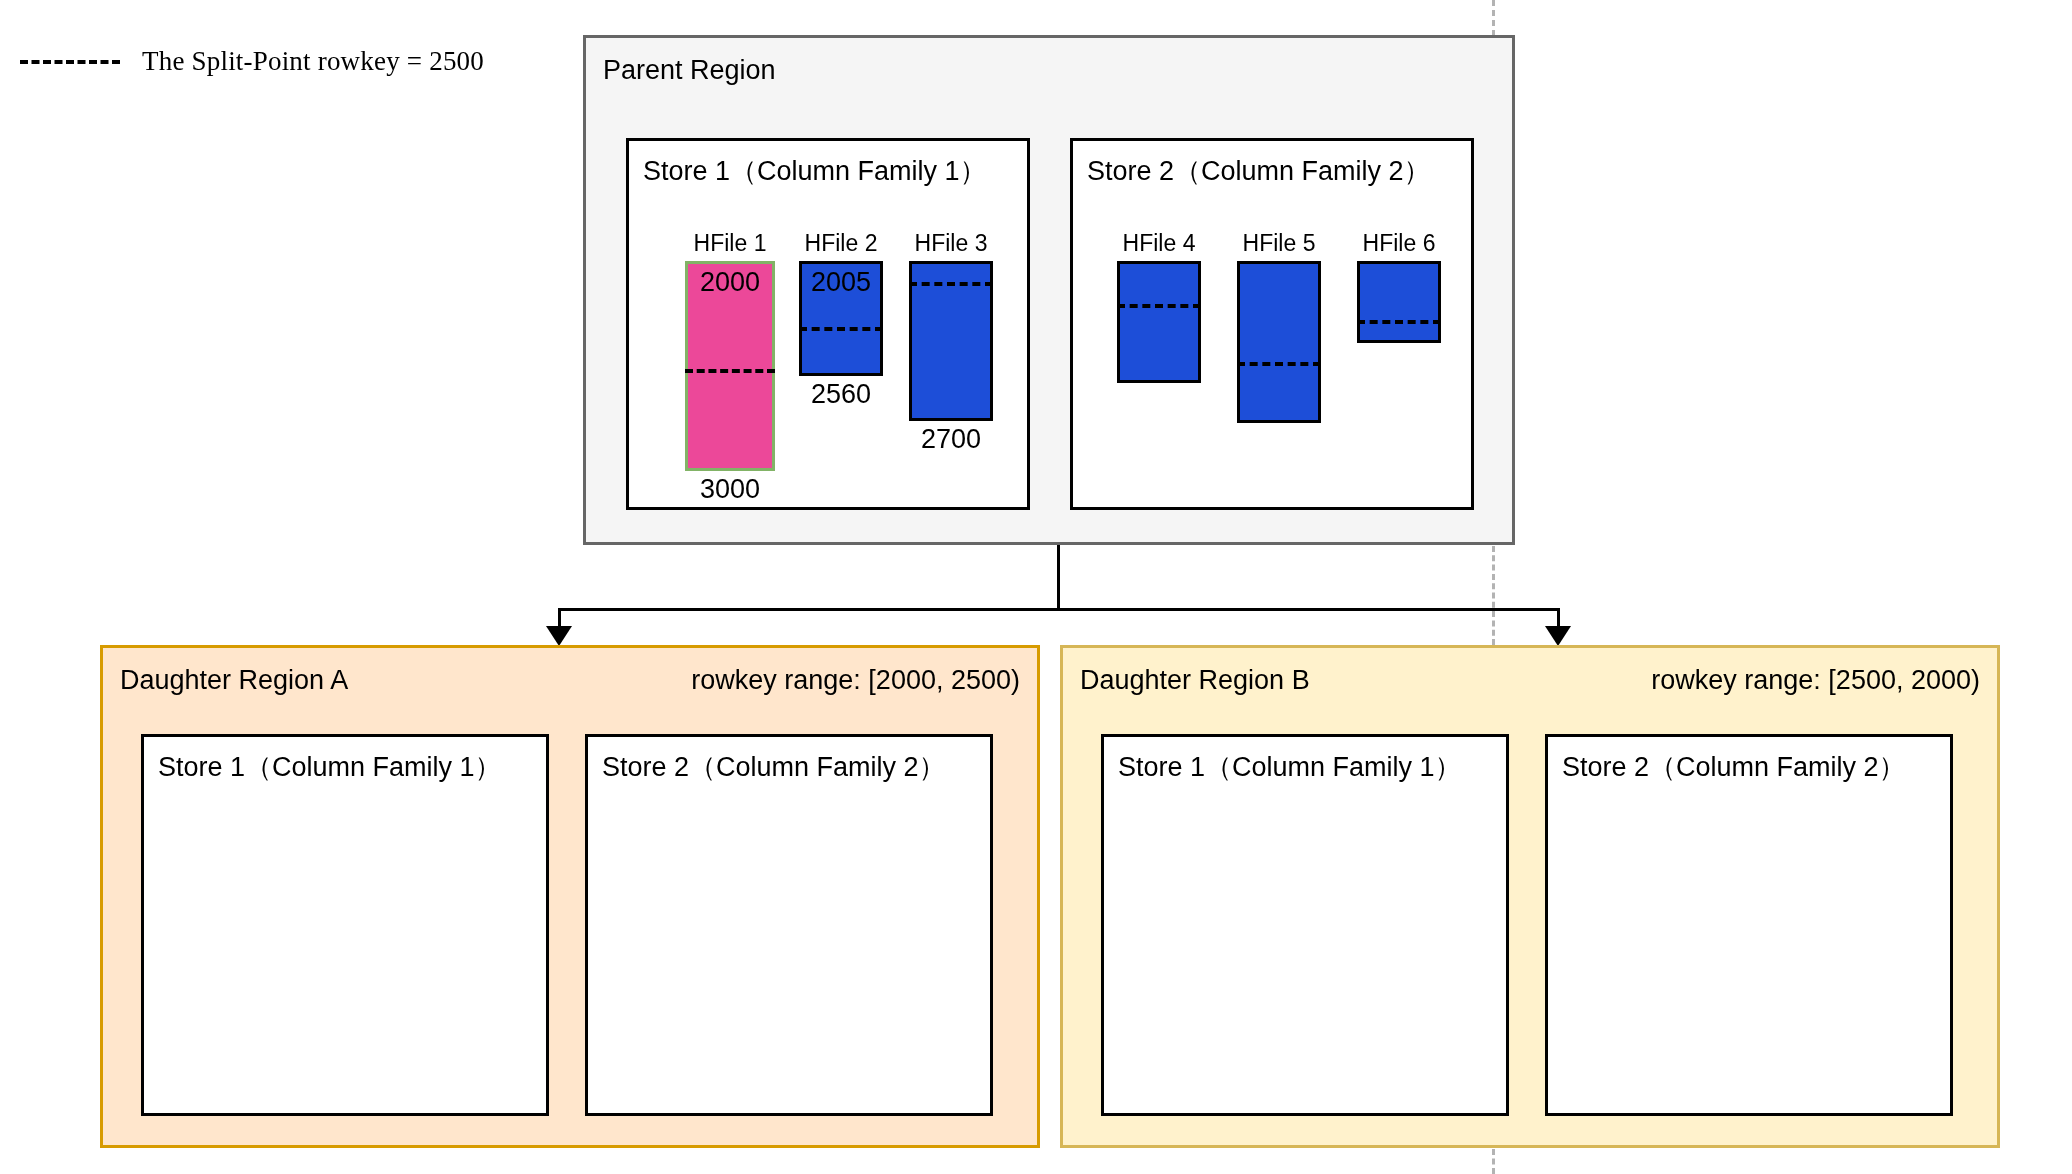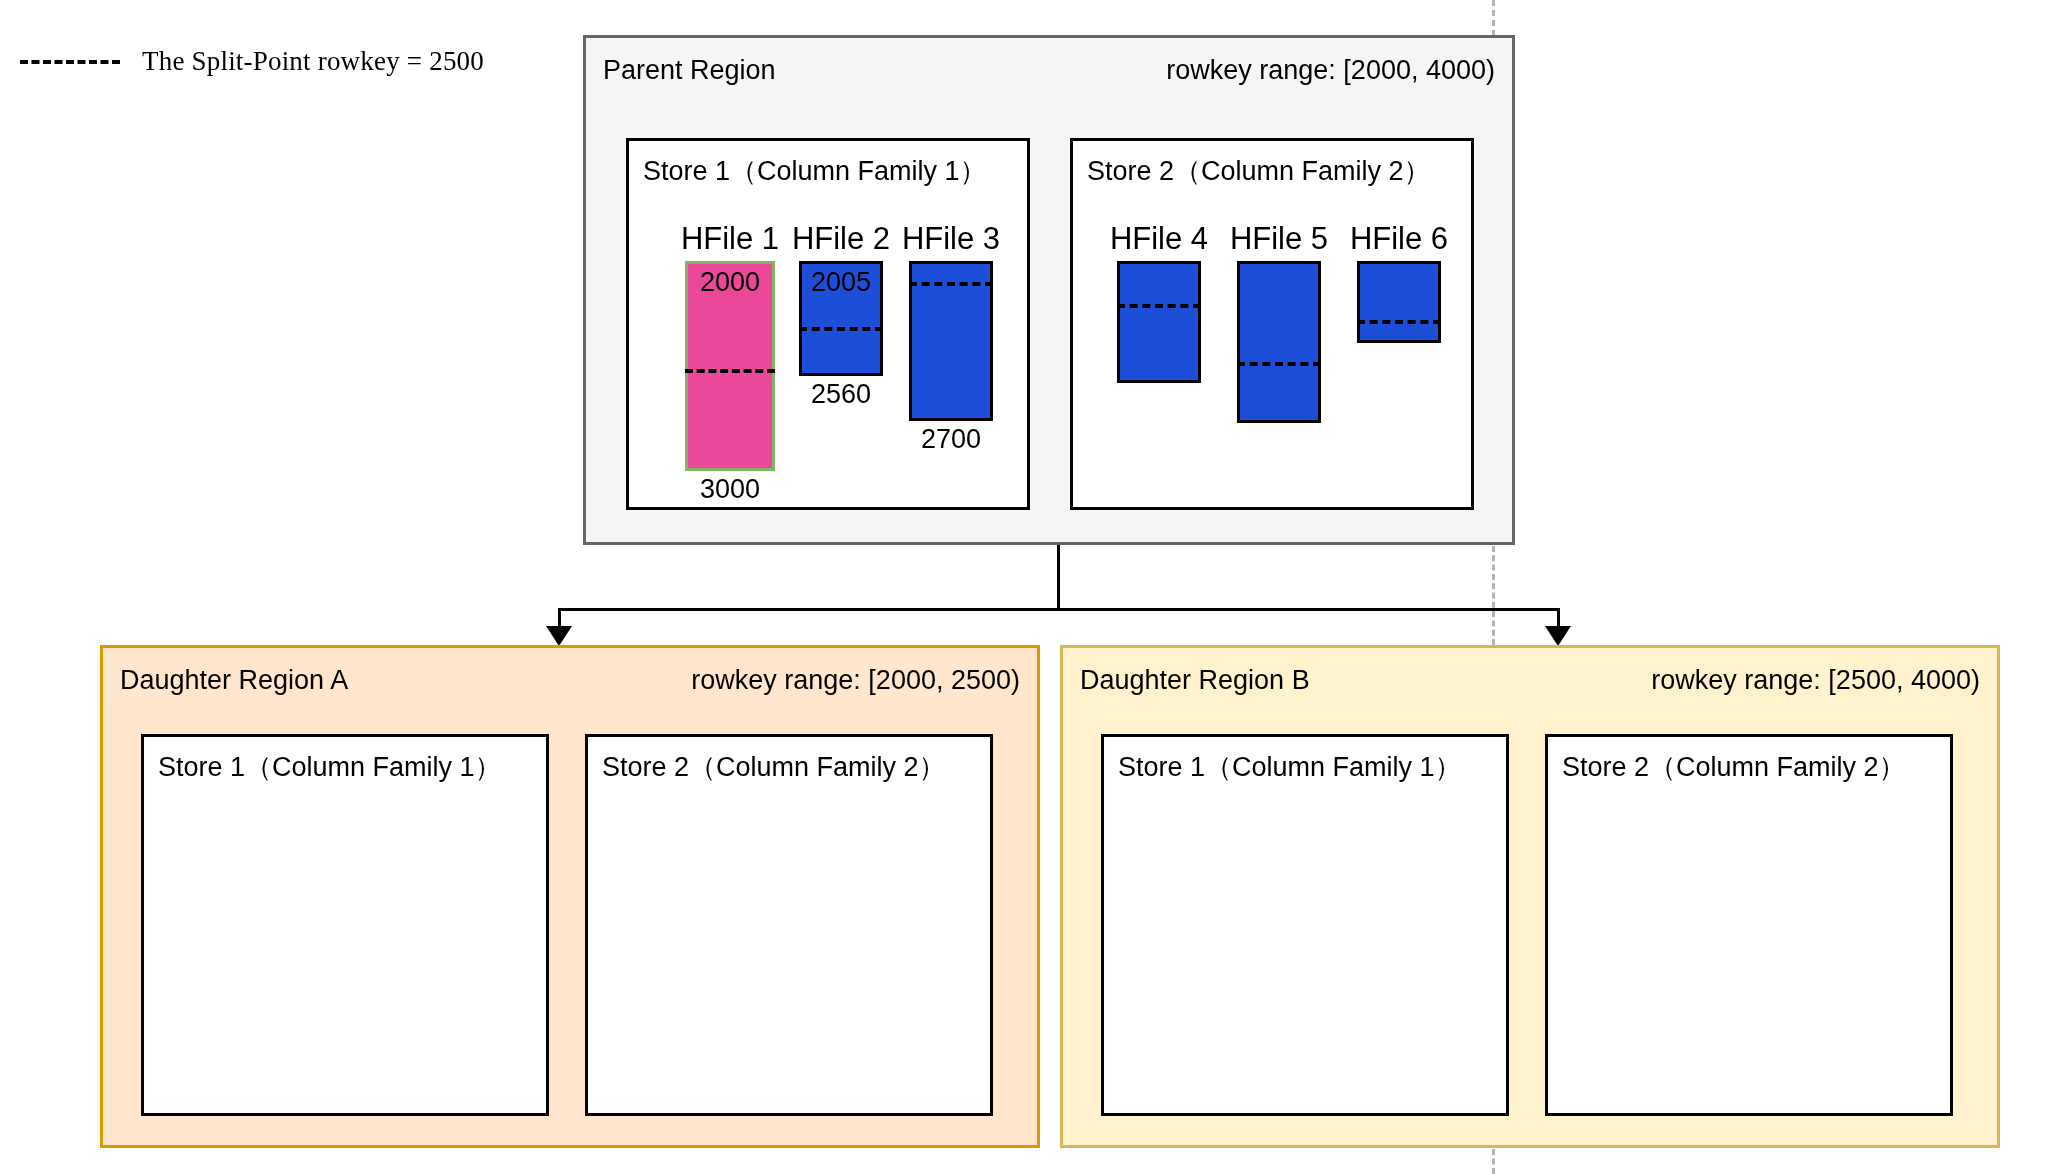--- a/index.html
+++ b/index.html
@@ -91,21 +91,21 @@
   
   .hfile {
     position: absolute;
   }
   .hfile-label {
     position: absolute;
     left: 50%;
     transform: translateX(-50%);
     bottom: 100%;
     margin-bottom: 4px;
-    font-size: 31px;
+    font-size: 23px;
     white-space: nowrap;
     margin-top: 16px;
   }
   .hfile-box {
     position: relative;
     width: 100%;
     height: 100%;
     border: 3px solid #000000;
     background: #1d4ed8;
     box-sizing: border-box;
@@ -198,21 +198,20 @@
   <div class="split-guide" style="left:1492px; top:546px; height:99px;"></div>
   <div class="split-guide" style="left:1492px; top:1149px; height:25px;"></div>
 
   <div id="legend">
     <span class="dashline"></span>
     <span class="legend-text">The Split-Point rowkey = 2500</span>
   </div>
 
   <div id="parent-region">
     <div class="region-title">Parent Region</div>
-    <div class="region-range">rowkey range: [2000, 4000)</div>
 
     <div class="store-box" id="parent-store-1">
       <div class="store-label">Store 1（Column Family 1）</div>
 
       <div class="hfile" style="left:56px; top:120px; width:90px; height:210px;">
         <div class="hfile-label">HFile 1</div>
         <div class="hfile-box green">
           <div class="hfile-start">2000</div>
           <div class="hfile-split" style="top:105px;"></div>
         </div>
@@ -279,21 +278,21 @@
     <div class="daughter-store s1">
       <div class="store-label">Store 1（Column Family 1）</div>
     </div>
     <div class="daughter-store s2">
       <div class="store-label">Store 2（Column Family 2）</div>
     </div>
   </div>
 
   <div class="daughter-region" id="daughter-b">
     <div class="region-title">Daughter Region B</div>
-    <div class="region-range">rowkey range: [2500, 4000)</div>
+    <div class="region-range">rowkey range: [2500, 2000)</div>
     <div class="daughter-store s1">
       <div class="store-label">Store 1（Column Family 1）</div>
     </div>
     <div class="daughter-store s2">
       <div class="store-label">Store 2（Column Family 2）</div>
     </div>
   </div>
 
 </div>
 

